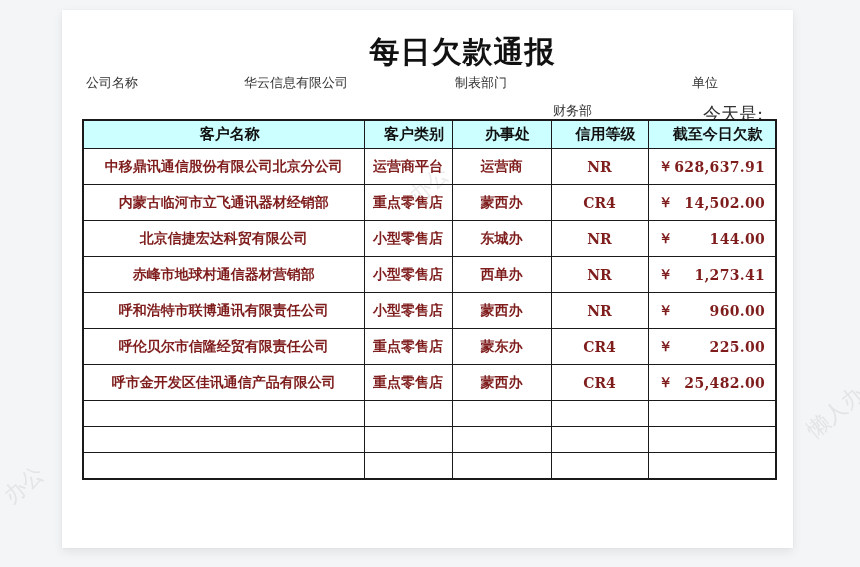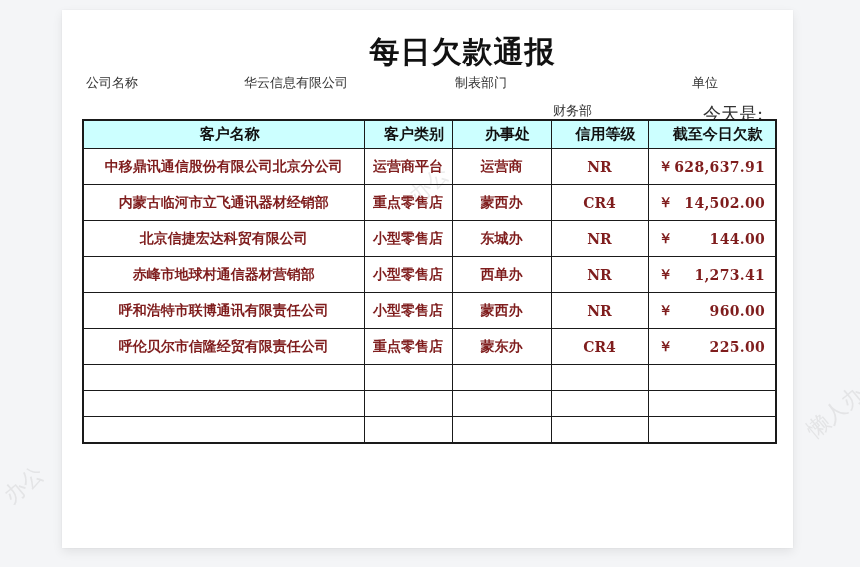--- a/index.html
+++ b/index.html
@@ -205,20 +205,30 @@
       <tr>
         <td>呼伦贝尔市信隆经贸有限责任公司</td>
         <td>重点零售店</td>
         <td>蒙东办</td>
         <td>CR4</td>
         <td class="amount">
             <span class="yen">￥</span>
             <span class="val">225.00</span>
           </td>
       </tr>
+      <tr>
+        <td>呼市金开发区佳讯通信产品有限公司</td>
+        <td>重点零售店</td>
+        <td>蒙西办</td>
+        <td>CR4</td>
+        <td class="amount">
+            <span class="yen">￥</span>
+            <span class="val">25,482.00</span>
+          </td>
+      </tr>
       <tr class="empty">
         <td></td>
           <td></td>
           <td></td>
           <td></td>
           <td></td>
       </tr>
       <tr class="empty">
         <td></td>
           <td></td>

